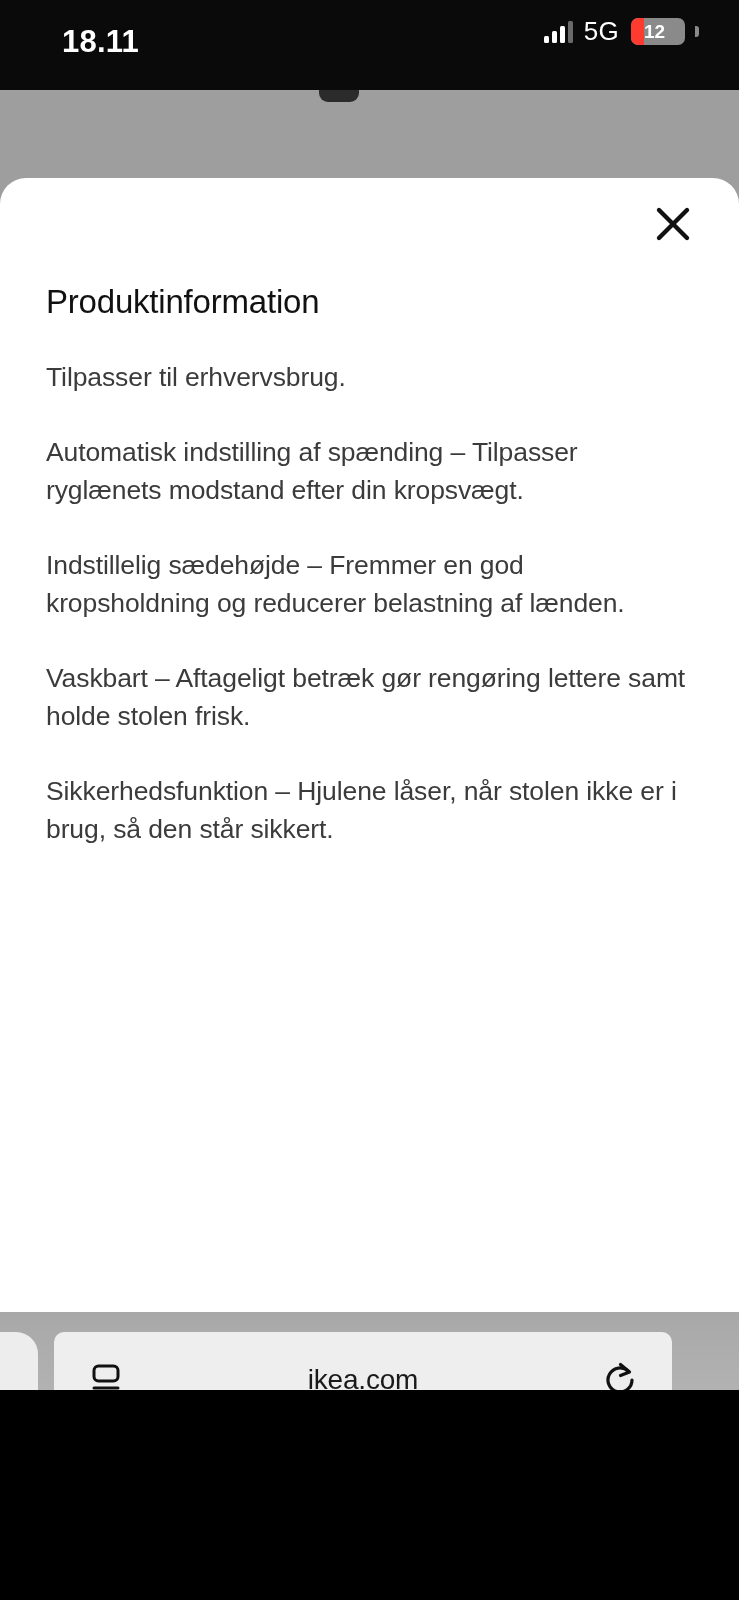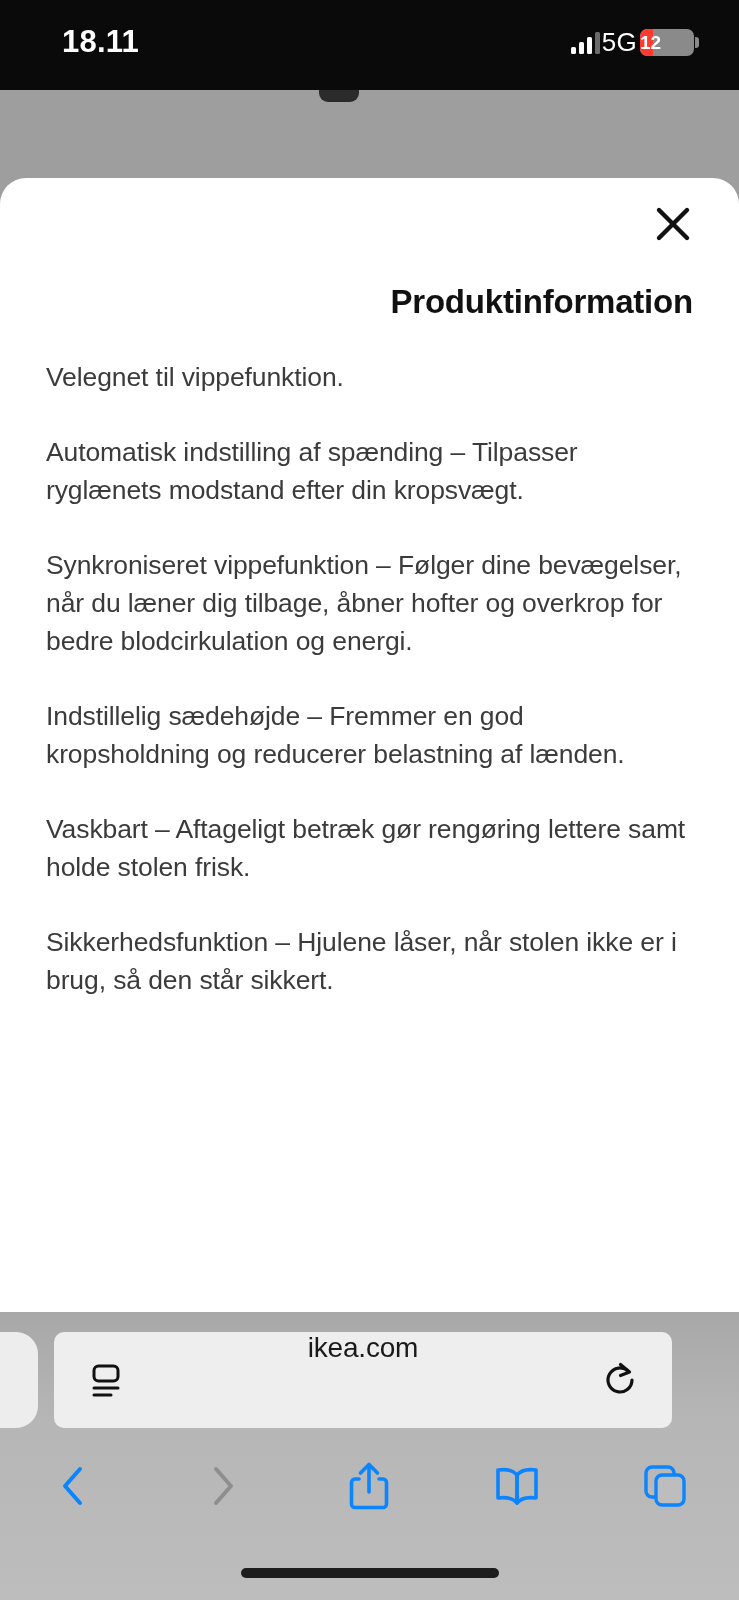--- a/index.html
+++ b/index.html
@@ -11,21 +11,21 @@
     width: 739px;
     height: 1600px;
     overflow: hidden;
     font-family: "Liberation Sans", sans-serif;
     -webkit-font-smoothing: antialiased;
   }
 
   .phone {
     position: relative;
     width: 739px;
-    height: 1600px;
+    height: 1390px;
     background: #3b82f6;
     overflow: hidden;
   }
 
   
   .status-bar {
     position: absolute;
     top: 0; left: 0;
     width: 739px;
     height: 90px;
@@ -37,23 +37,24 @@
     left: 62px;
     top: 24px;
     color: #ffffff;
     font-size: 31px;
     font-weight: 600;
     letter-spacing: 0.2px;
   }
   .status-right {
     position: absolute;
     right: 40px;
-    top: 27px;
-    display: flex;
-    align-items: center;
+    top: 16px;
+    display: flex;
+    align-items: center;
+    gap: 9px;
   }
   .signal-bars {
     display: flex;
     align-items: flex-end;
     gap: 3px;
     height: 22px;
   }
   .signal-bars i {
     display: block;
     width: 5px;
@@ -73,21 +74,21 @@
     margin-left: 2px;
   }
   .battery {
     position: relative;
     width: 54px;
     height: 27px;
     border-radius: 7px;
     background: #8a8a8a;
     display: flex;
     align-items: center;
-    justify-content: flex-start;
+    justify-content: center;
     overflow: hidden;
     margin-left: 3px;
   }
   .battery .fill {
     position: absolute;
     left: 0; top: 0; bottom: 0;
     width: 13px;
     background: #ff3b30;
     border-radius: 7px 0 0 7px;
   }
@@ -158,24 +159,23 @@
     position: absolute;
     left: 0;
     top: 0;
     width: 739px;
     padding: 0 46px 0 46px;
     box-sizing: border-box;
   }
   .sheet-title {
     margin: 105px 0 0 0;
     font-size: 33px;
-    font-weight: 700;
+    font-weight: 400;
     color: #111111;
     letter-spacing: -0.2px;
-    text-align: right;
   }
   .sheet-para {
     margin: 37px 0 0 0;
     font-size: 26.5px;
     line-height: 38px;
     color: #3b3b3b;
     letter-spacing: -0.1px;
   }
   .sheet-para.first { margin-top: 42px; }
 
@@ -201,20 +201,21 @@
   }
   .url-bar {
     position: absolute;
     left: 54px;
     top: 20px;
     width: 618px;
     height: 96px;
     background: #eeeeee;
     border-radius: 10px;
     display: flex;
+    align-items: center;
   }
   .url-left-icon {
     position: absolute;
     left: 26px;
     top: 50%;
     transform: translateY(-50%);
     width: 52px;
     height: 52px;
     display: flex;
     align-items: center;
@@ -294,23 +295,22 @@
         <span class="fill"></span>
         <span class="pct">12</span>
       </span>
       <span class="battery-tip"></span>
     </div>
   </div>
 
   <div class="sheet">
     <div class="sheet-body">
       <h1 class="sheet-title">Produktinformation</h1>
-      <p class="sheet-para">Velegnet til vippefunktion.</p>
+      <p class="sheet-para">Tilpasser til erhvervsbrug.</p>
       <p class="sheet-para">Automatisk indstilling af spænding – Tilpasser ryglænets modstand efter din kropsvægt.</p>
-      <p class="sheet-para">Synkroniseret vippefunktion – Følger dine bevægelser, når du læner dig tilbage, åbner hofter og overkrop for bedre blodcirkulation og energi.</p>
       <p class="sheet-para">Indstillelig sædehøjde – Fremmer en god kropsholdning og reducerer belastning af lænden.</p>
       <p class="sheet-para">Vaskbart – Aftageligt betræk gør rengøring lettere samt holde stolen frisk.</p>
       <p class="sheet-para">Sikkerhedsfunktion – Hjulene låser, når stolen ikke er i brug, så den står sikkert.</p>
     </div>
   </div>
 
   <div class="sheet-close">
     <svg width="38" height="38" viewBox="0 0 38 38">
       <line x1="5" y1="5" x2="33" y2="33" stroke="#111111" stroke-width="4.4" stroke-linecap="round"></line>
       <line x1="33" y1="5" x2="5" y2="33" stroke="#111111" stroke-width="4.4" stroke-linecap="round"></line>

